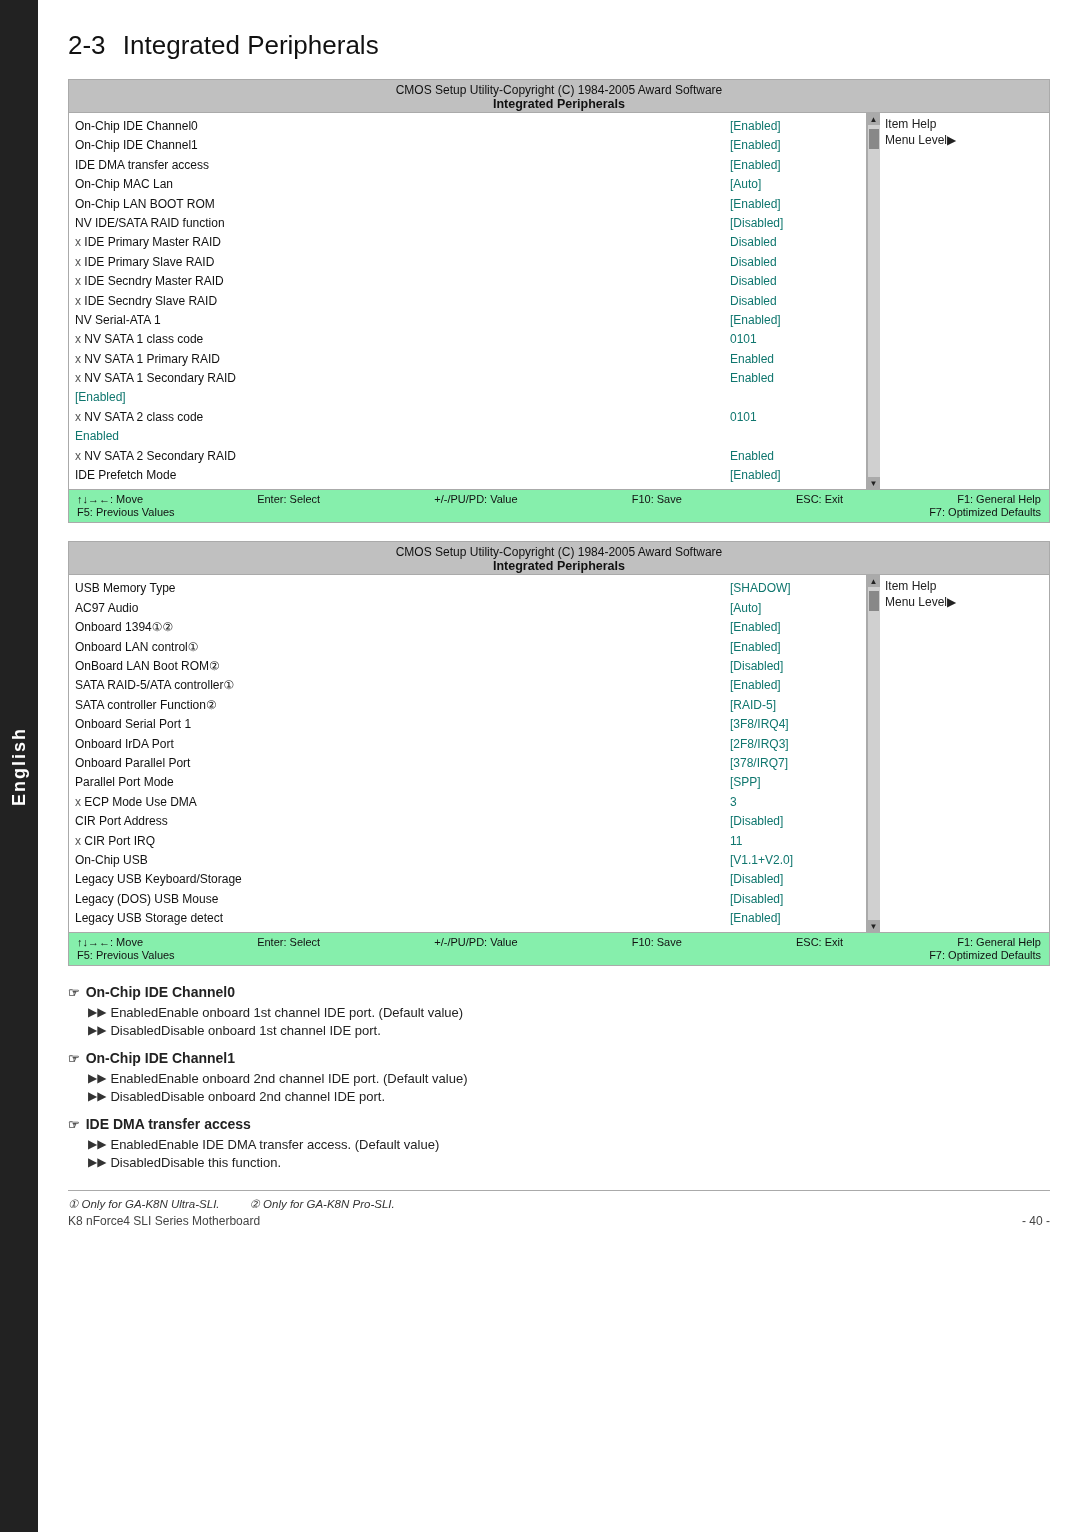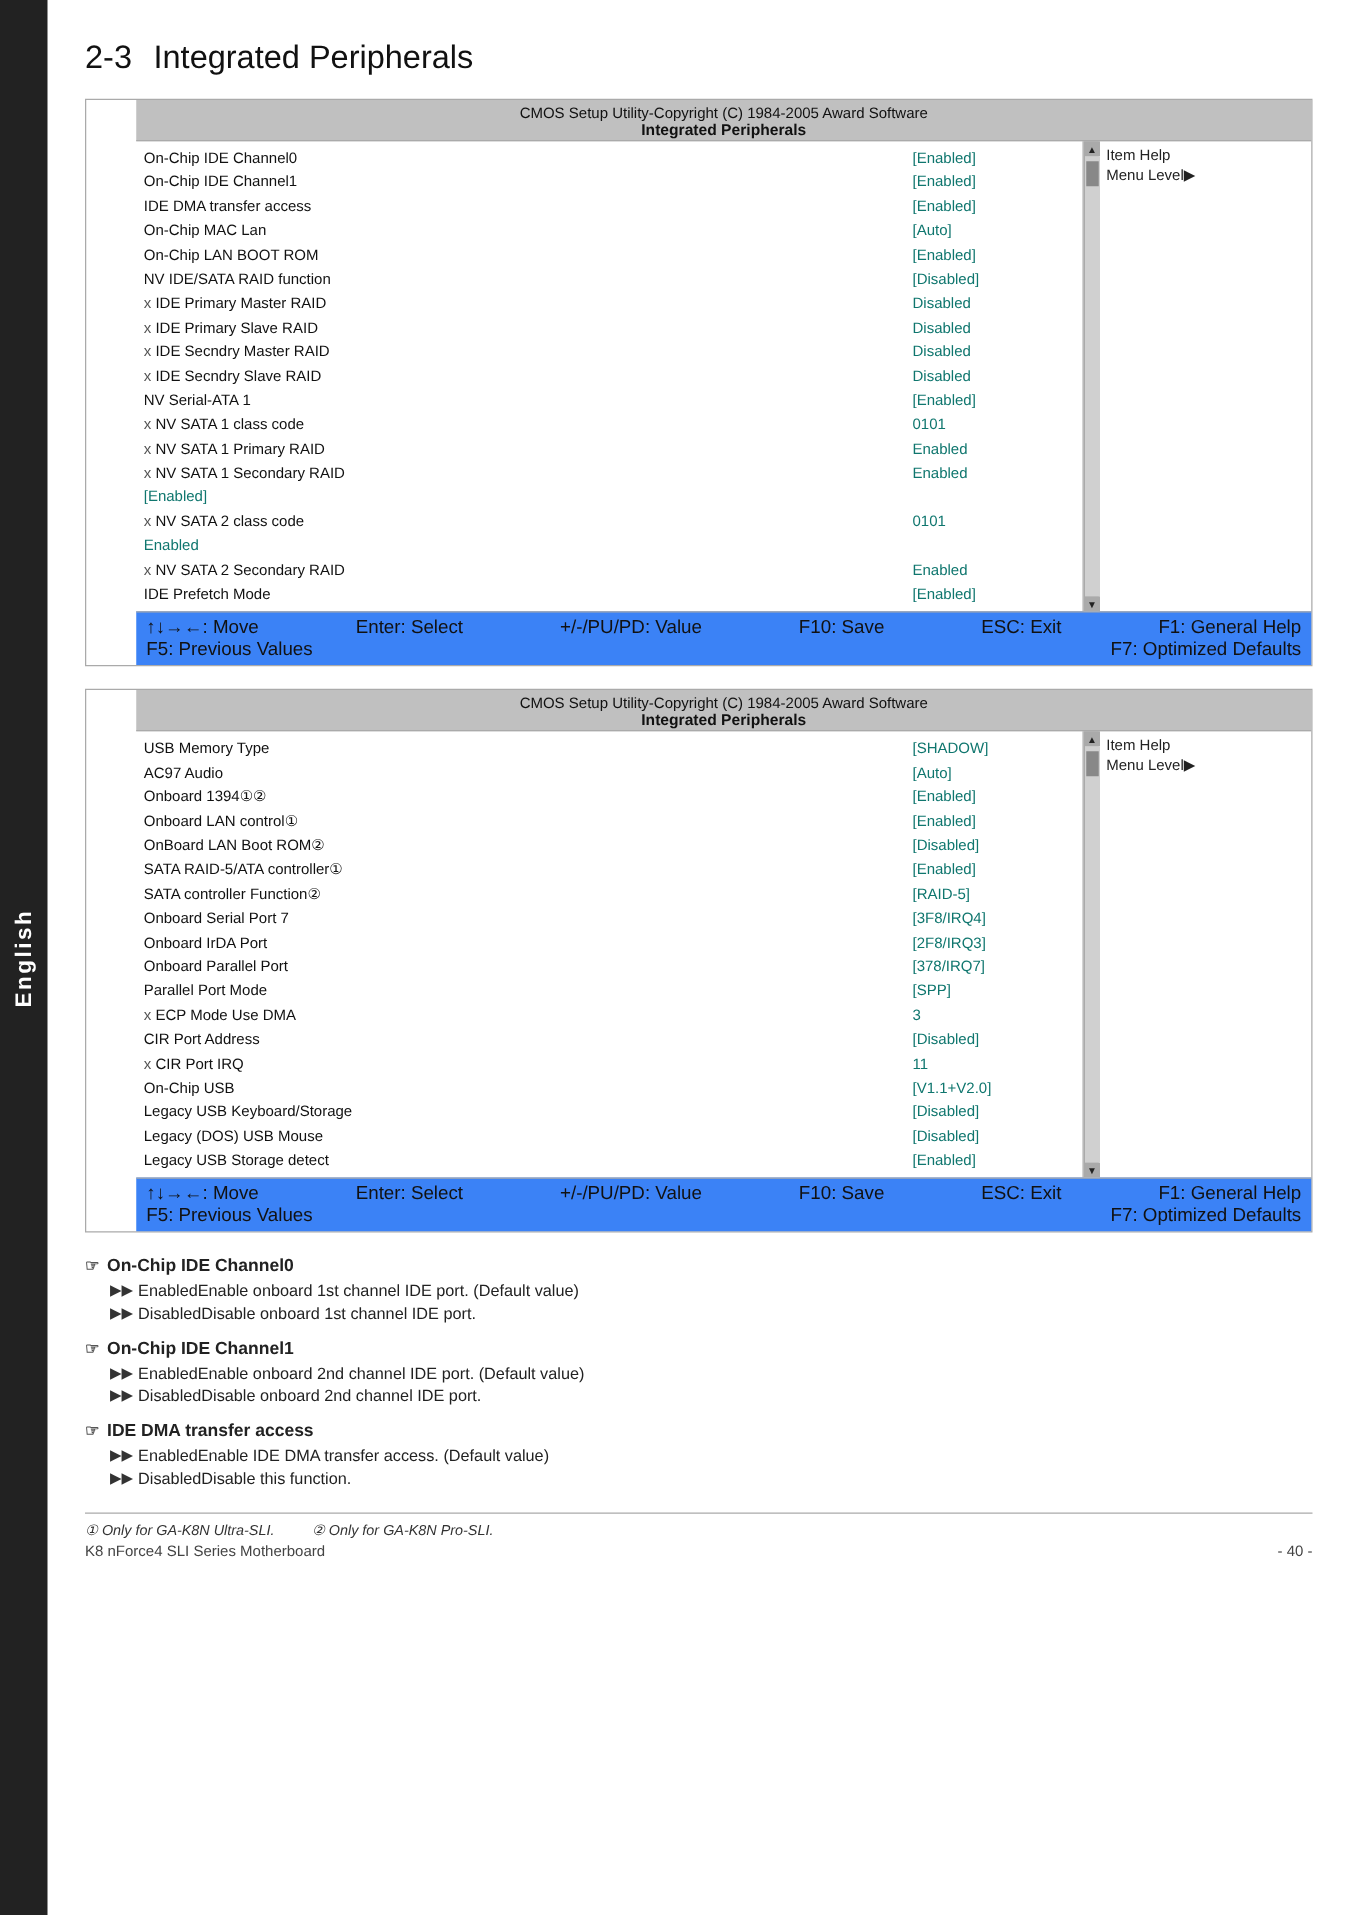--- a/index.html
+++ b/index.html
@@ -39,21 +39,20 @@
     }
     .page-title span.section-num {
       margin-right: 10px;
     }
 
     
     .bios-container {
       border: 1px solid #aaa;
       margin-bottom: 18px;
       background: #fff;
-      padding-left: 40px;
     }
     .bios-header {
       background: #c0c0c0;
       text-align: center;
       padding: 3px 0 1px 0;
       font-size: 12px;
       color: #111;
       border-bottom: 1px solid #aaa;
     }
     .bios-header .title-row {
@@ -123,24 +122,24 @@
     }
     .bios-scroll-thumb {
       width: 10px;
       height: 20px;
       background: #888;
       position: absolute;
       left: 1px;
       top: 4px;
     }
     .bios-footer {
-      background: #3b82f6;
+      background: #86efac;
       border-top: 1px solid #aaa;
       padding: 3px 8px;
-      font-size: 15px;
+      font-size: 11px;
       color: #111;
     }
     .bios-footer .footer-row {
       display: flex;
       justify-content: space-between;
       margin-bottom: 1px;
     }
     .help-item {
       font-size: 12px;
       margin-bottom: 2px;
@@ -358,21 +357,21 @@
           </div>
           <div class="bios-row">
             <span class="label">SATA RAID-5/ATA controller①</span>
             <span class="value">[Enabled]</span>
           </div>
           <div class="bios-row">
             <span class="label">SATA controller Function②</span>
             <span class="value">[RAID-5]</span>
           </div>
           <div class="bios-row">
-            <span class="label">Onboard Serial Port 7</span>
+            <span class="label">Onboard Serial Port 1</span>
             <span class="value">[3F8/IRQ4]</span>
           </div>
           <div class="bios-row">
             <span class="label">Onboard IrDA Port</span>
             <span class="value">[2F8/IRQ3]</span>
           </div>
           <div class="bios-row">
             <span class="label">Onboard Parallel Port</span>
             <span class="value">[378/IRQ7]</span>
           </div>

